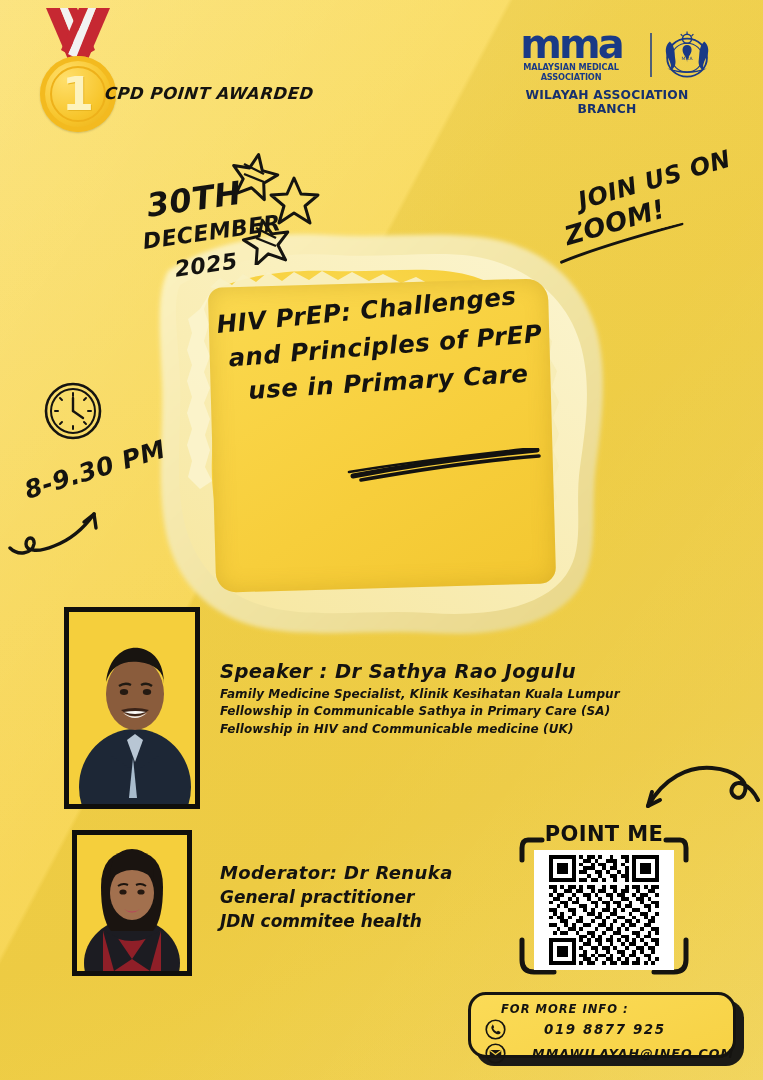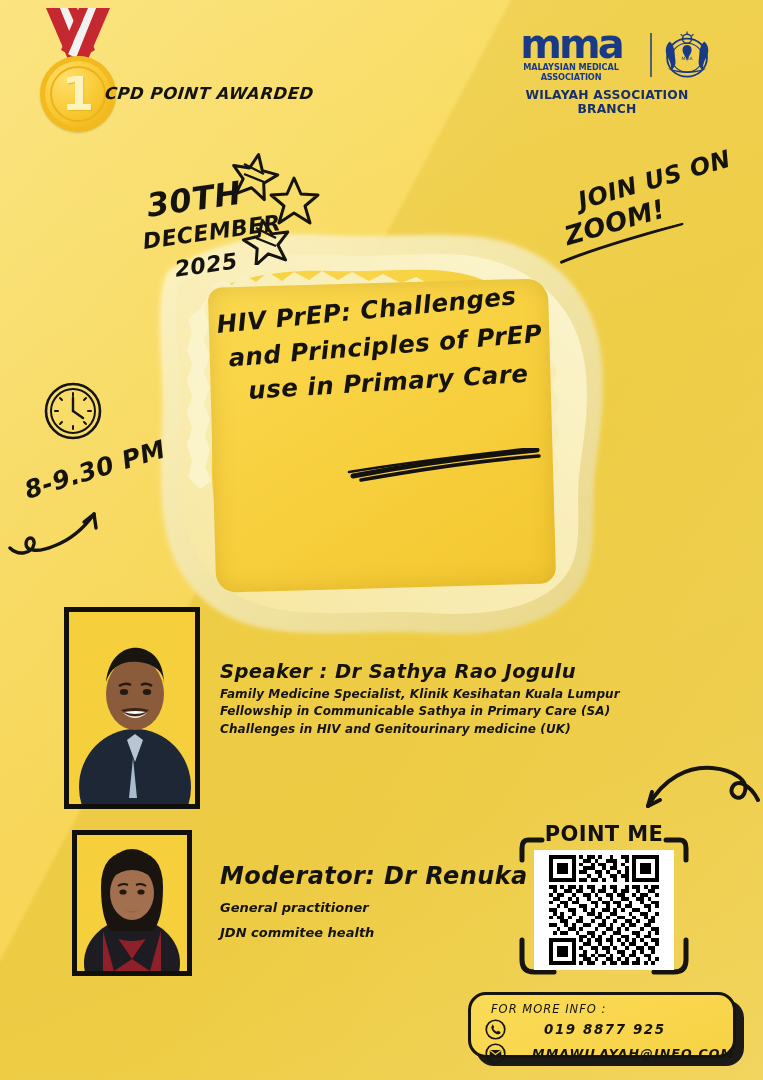--- a/index.html
+++ b/index.html
@@ -127,25 +127,25 @@
     font-family:"DejaVu Sans", sans-serif; font-weight:bold; font-style:italic;
     font-size:19.5px; color:#141310; letter-spacing:.4px; white-space:nowrap;
   }
   .sp-line {
     font-family:"DejaVu Sans", sans-serif; font-weight:bold; font-style:italic;
     font-size:12px; color:#141310; letter-spacing:.1px; margin-top:3.5px; white-space:nowrap;
   }
   .mod-block { position:absolute; left:220px; top:862px; width:330px; }
   .mod-head {
     font-family:"DejaVu Sans", sans-serif; font-weight:bold; font-style:italic;
-    font-size:24px; color:#141310; letter-spacing:.4px; white-space:nowrap;
+    font-size:18px; color:#141310; letter-spacing:.4px; white-space:nowrap;
   }
   .mod-line {
     font-family:"DejaVu Sans", sans-serif; font-weight:bold; font-style:italic;
-    font-size:13px; color:#141310; margin-top:10px; white-space:nowrap;
+    font-size:17px; color:#141310; margin-top:4px; white-space:nowrap;
   }
 
   
   .qr-wrap { position:absolute; left:518px; top:820px; width:172px; height:160px; }
   .qr-frame { position:absolute; inset:0; }
   .scanme {
     position:absolute; left:0; right:0; top:2px; text-align:center;
     font-family:"DejaVu Sans", sans-serif; font-weight:bold; font-size:21px;
     color:#121110; letter-spacing:.4px;
   }
@@ -157,22 +157,22 @@
     position:absolute; left:476px; top:1000px; width:268px; height:66px;
     background:#1b1a16; border-radius:18px;
   }
   .contact {
     position:absolute; left:468px; top:992px; width:268px; height:66px;
     border:3px solid #151411; border-radius:18px;
     background:linear-gradient(160deg,#fbdb57,#f7d245);
     padding:7px 12px 0 14px;
   }
   .c-head {
-    font-family:"DejaVu Sans", sans-serif; font-weight:normal; font-style:italic;
-    font-size:11.5px; color:#141310; letter-spacing:1px; margin-left:6px;
+    font-family:"DejaVu Sans", sans-serif; font-weight:bold; font-style:italic;
+    font-size:11.5px; color:#141310; letter-spacing:1px; margin-left:16px;
   }
   .c-row { display:flex; align-items:center; gap:26px; margin-top:3px; }
   .c-ico { width:21px; height:21px; flex:0 0 21px; }
   .c-txt {
     font-family:"DejaVu Sans", sans-serif; font-weight:bold; font-style:italic;
     font-size:12.6px; color:#141310; letter-spacing:1.1px;
   }
   .c-phone { margin-left:12px; font-size:13.4px; letter-spacing:1.6px; }
 </style>
 </head>
@@ -370,21 +370,21 @@
       <ellipse cx="64" cy="57" rx="3.6" ry="2.6" fill="#241810"></ellipse>
       <path d="M41 51 q5 -3.5 10 -1 M59 50 q5 -2.5 10 1" stroke="#1c140e" stroke-width="2" fill="none"></path>
       <path d="M47 74 q8 5 16 0 q-8 7 -16 0z" fill="#b8455c"></path>
     </svg>
   </div>
 
   <div class="speaker-block">
     <div class="sp-head">Speaker : Dr Sathya Rao Jogulu</div>
     <div class="sp-line">Family Medicine Specialist, Klinik Kesihatan Kuala Lumpur</div>
     <div class="sp-line">Fellowship in Communicable Sathya in Primary Care (SA)</div>
-    <div class="sp-line">Challenges in HIV and Genitourinary medicine (UK)</div>
+    <div class="sp-line">Fellowship in HIV and Communicable medicine (UK)</div>
   </div>
 
   <div class="mod-block">
     <div class="mod-head">Moderator: Dr Renuka</div>
     <div class="mod-line">General practitioner</div>
     <div class="mod-line">JDN commitee health</div>
   </div>
 
   <svg class="qr-arrow" viewBox="0 0 128 68">
     <path d="M126,38 C118,22 104,16 100,26 C97,34 108,40 112,32 C118,20 104,8 80,6

